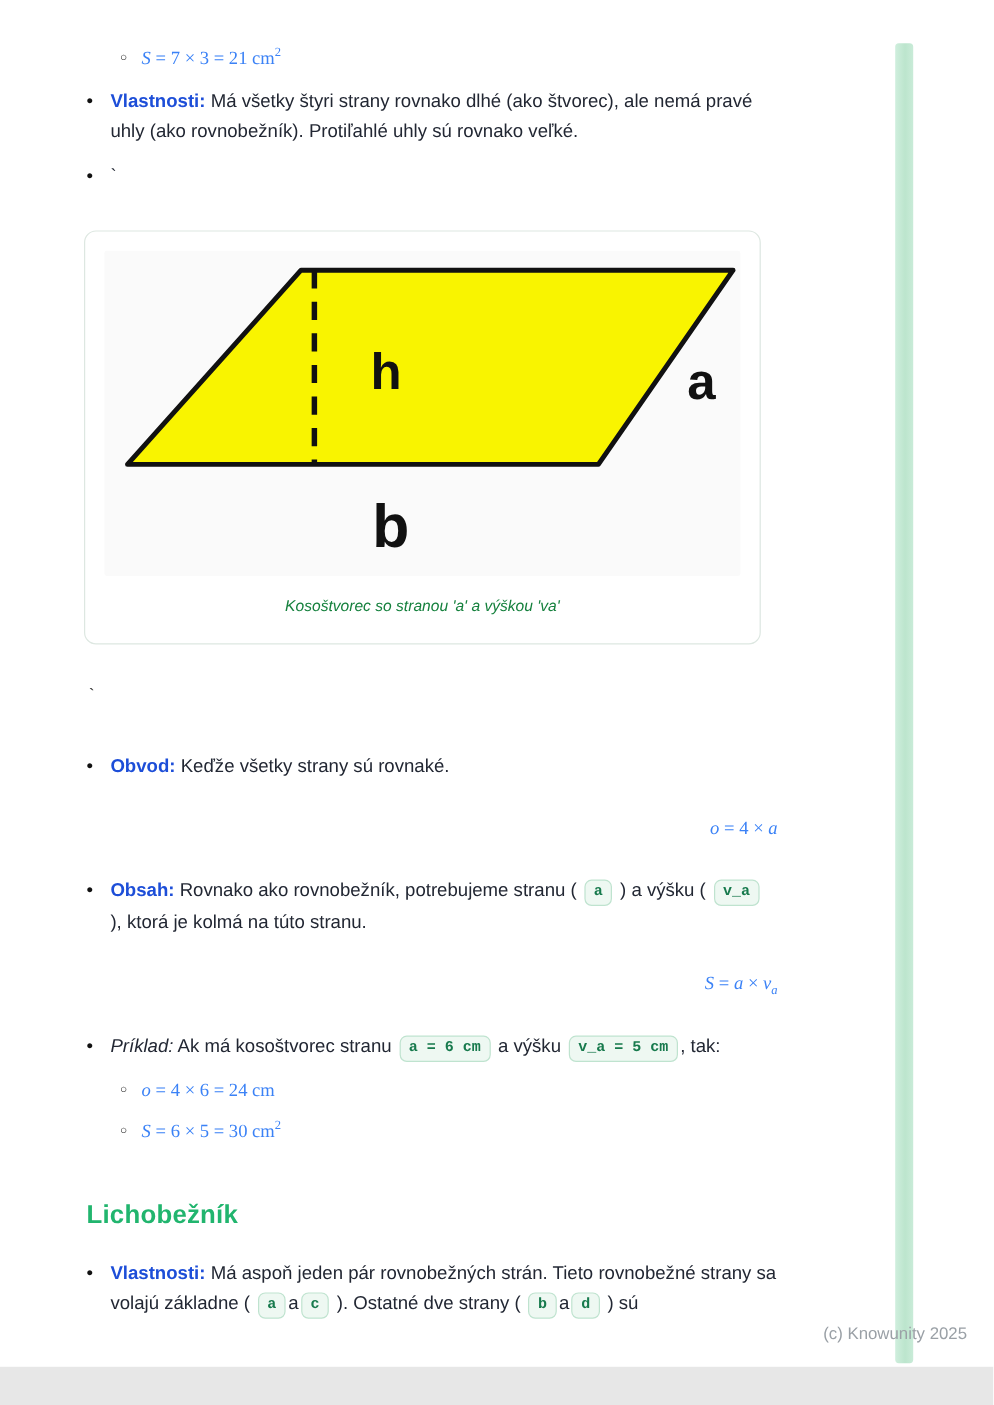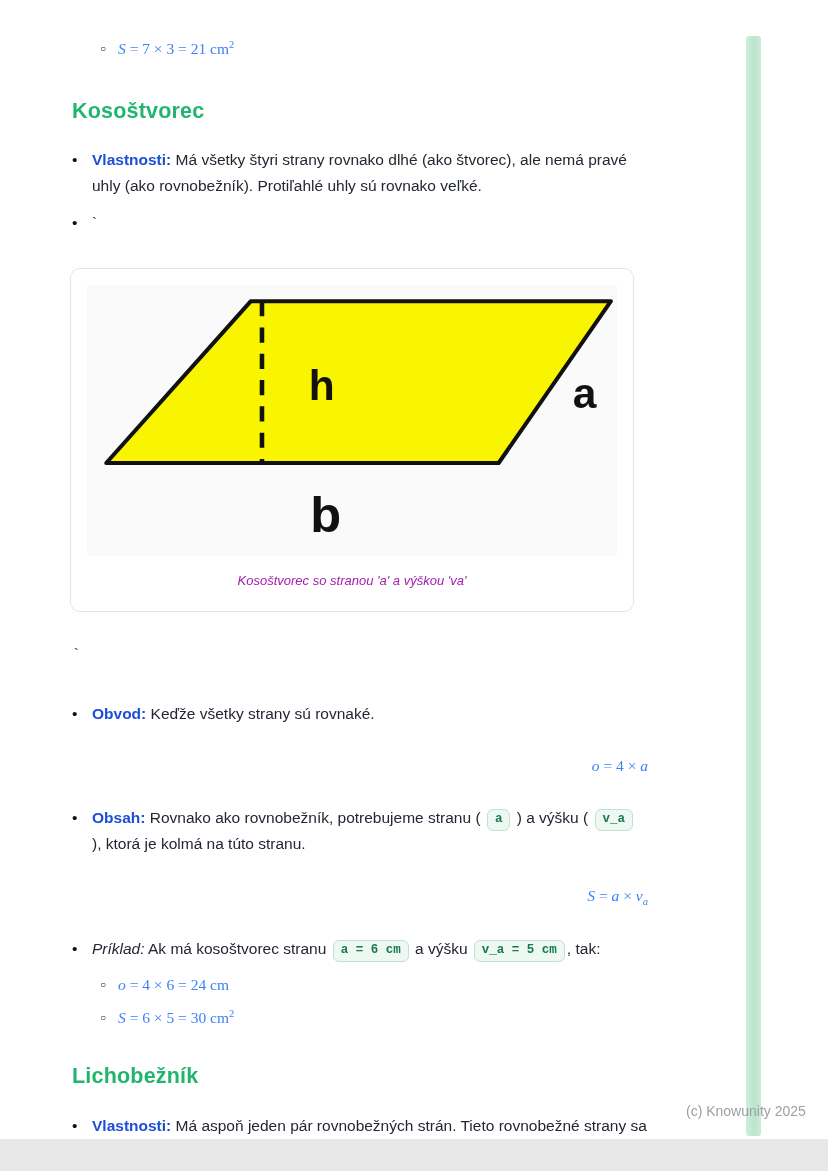--- a/index.html
+++ b/index.html
@@ -14,41 +14,41 @@
   .li .marker { flex:none; width:20px; color:#111; }
   .li .body { flex:1; }
   .sub { margin-left:28px; }
   .sub .marker { width:18px; font-size:10px; line-height:24px; transform:translateY(1px); }
 
   b.lbl { font-weight:bold; color:#1d4ed8; }
   .it-label { font-style:italic;text-align:right; }
 
   h2.heading { color:#21b56e; font-size:21.5px; font-weight:bold; letter-spacing:.2px; }
   #kos-heading { margin:32px 0 18px; }
-  #licho-heading { margin:28px 0 18px; }
+  #licho-heading { margin:40px 0 18px; }
 
   
   .math { font-family:"Liberation Serif", serif; font-size:15.5px; color:#3b82f6; }
   .math .it { font-style:italic; }
   .math sup { font-size:10.5px; }
   .math sub { font-size:10.5px; font-style:italic; }
   .formula-center { text-align:right; font-family:"Liberation Serif", serif; font-size:16px; color:#111; }
 
   
   .chip { display:inline-block; font-family:"Liberation Mono", monospace; font-size:12.5px; font-weight:bold;
           color:#177a4d; background:#eef8f2; border:1px solid #bfe3cf; border-radius:6px;
           padding:0px 7px 1px; margin:0 2px; line-height:1.5; vertical-align:1px; white-space:nowrap; }
 
   
   .figure-card { width:564px; margin:32px 0 0 -2px; background:#fff; border:1px solid #dde7e1;
                  border-radius:10px; padding:16px 16px 20px; }
   .figure-img { background:#fafafa; border-radius:2px; }
   .figure-img svg { display:block; width:100%; height:auto; }
   .fig-label { font-family:"Liberation Sans", sans-serif; font-weight:bold; fill:#111; }
-  .figure-caption { text-align:center; color:#a21caf; font-style:italic; font-size:13px; margin-top:14px; }
+  .figure-caption { text-align:center; color:#15803d; font-style:italic; font-size:13px; margin-top:14px; }
 
   .tick-line { margin-top:32px; font-family:"Liberation Mono", monospace; font-size:14px; color:#333; }
 
   
   .mt10 { margin-top:10px; }
   .mt12 { margin-top:12px; }
   .mt26 { margin-top:26px; }
   .mt34 { margin-top:34px; }
   .fmargin { margin:26px 0; }
   .sub + .sub { margin-top:8px; }
@@ -64,21 +64,20 @@
 
 <div class="page">
 
   <div class="content">
 
     <div class="li sub">
       <span class="marker">○</span>
       <span class="body math"><span class="it">S</span><span> = 7 × 3 = 21 cm</span><sup>2</sup></span>
     </div>
 
-    <h2 class="heading" id="kos-heading">Kosoštvorec</h2>
 
     <div class="li mt10">
       <span class="marker">•</span>
       <span class="body"><b class="lbl">Vlastnosti:</b><span> Má všetky štyri strany rovnako dlhé (ako štvorec), ale nemá pravé uhly (ako rovnobežník). Protiľahlé uhly sú rovnako veľké.</span></span>
     </div>
 
     <div class="li mt12">
       <span class="marker">•</span>
       <span class="body tick-char">`</span>
     </div>

